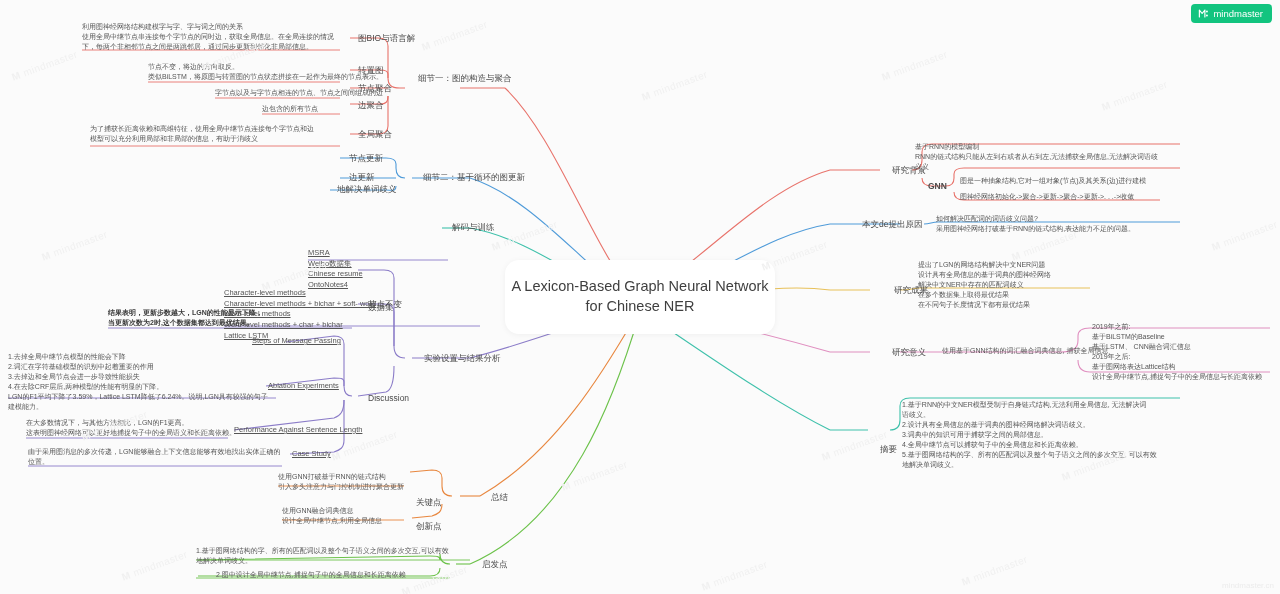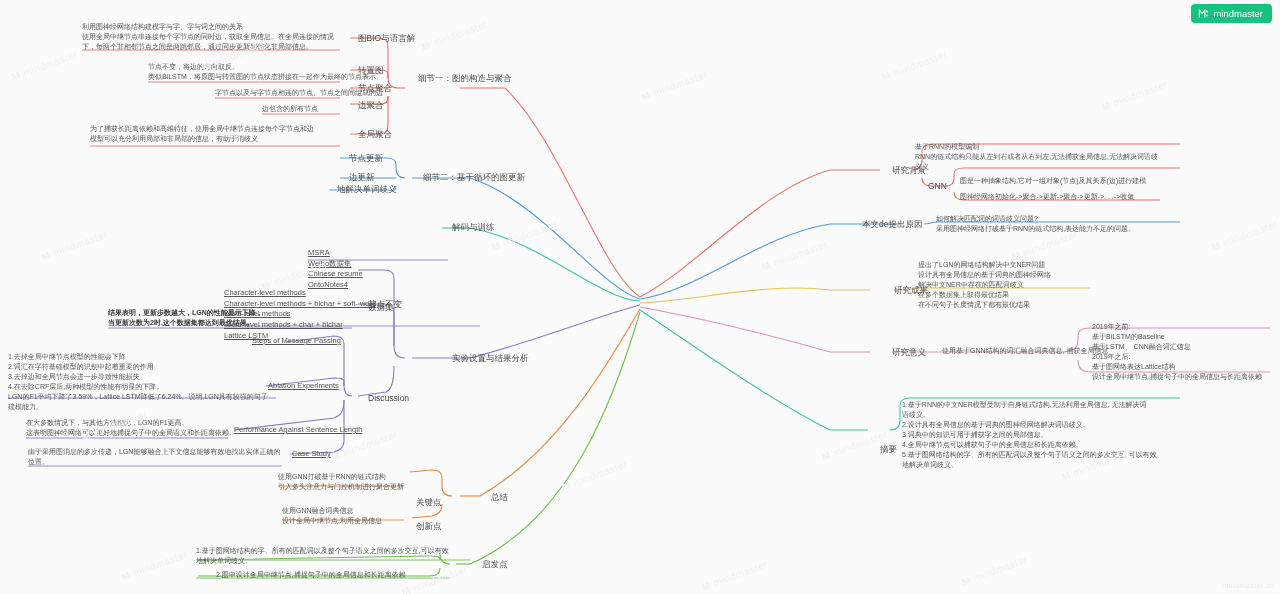--- a/index.html
+++ b/index.html
@@ -121,20 +121,22 @@
       <path d="M900 352 L 1060 352" stroke="#e08fc0"></path>
       <path d="M1060 352 C 1074 352, 1078 348, 1078 340 L 1078 336 C 1078 330, 1082 328, 1090 328 L 1270 328" stroke="#e08fc0"></path>
       <path d="M1078 360 C 1078 368, 1082 372, 1090 372 L 1270 372" stroke="#e08fc0"></path>
 
       <path d="M640 310 C 700 350, 770 400, 830 430" stroke="#3fc1ab"></path>
       <path d="M830 430 L 868 430" stroke="#3fc1ab"></path>
       <path d="M890 430 C 898 430, 900 426, 900 420 L 900 406 C 900 400, 904 398, 910 398 L 1180 398" stroke="#3fc1ab"></path>
     </g>
   </svg>
 
+  <div class="center">A Lexicon-Based Graph Neural
+Network for Chinese NER</div>
 
   <div class="node lbl" style="left:350px;top:32px;">图BIO与语言解</div>
   <div class="node leaf" style="left:82px;top:22px;">利用图神经网络结构建模字与字、字与词之间的关系
 使用全局中继节点串连接每个字节点的同时边，获取全局信息。在全局连接的情况
 下，每两个非相邻节点之间是两跳邻居，通过同步更新到邻化非局部信息。</div>
 
   <div class="node lbl" style="left:350px;top:64px;">转置图</div>
   <div class="node leaf" style="left:148px;top:62px;">节点不变，将边的方向取反。
 类似BiLSTM，将原图与转置图的节点状态拼接在一起作为最终的节点表示。</div>
 
@@ -185,42 +187,42 @@
 建模能力。</div>
 
   <div class="node en" style="left:234px;top:425px;">Performance Against Sentence Length</div>
   <div class="node leaf" style="left:26px;top:418px;">在大多数情况下，与其他方法相比，LGN的F1更高。
 这表明图神经网络可以更好地捕捉句子中的全局语义和长距离依赖。</div>
 
   <div class="node en" style="left:292px;top:449px;">Case Study</div>
   <div class="node leaf" style="left:28px;top:447px;">由于采用图消息的多次传递，LGN能够融合上下文信息能够有效地找出实体正确的
 位置。</div>
 
-  <div class="node lbl" style="left:416px;top:352px;margin-left:28px;">实验设置与结果分析</div>
+  <div class="node lbl" style="left:416px;top:352px;">实验设置与结果分析</div>
 
   <div class="node lbl" style="left:408px;top:496px;">关键点</div>
   <div class="node leaf" style="left:278px;top:472px;">使用GNN打破基于RNN的链式结构
 引入多头注意力与门控机制进行聚合更新</div>
 
   <div class="node lbl" style="left:408px;top:520px;">创新点</div>
   <div class="node leaf" style="left:282px;top:506px;">使用GNN融合词典信息
 设计全局中继节点,利用全局信息</div>
 
   <div class="node lbl" style="left:483px;top:491px;">总结</div>
 
   <div class="node leaf" style="left:196px;top:546px;">1.基于图网络结构的字、所有的匹配词以及整个句子语义之间的多次交互,可以有效
 地解决单词歧义。</div>
   <div class="node leaf" style="left:216px;top:570px;">2.图中设计全局中继节点,捕捉句子中的全局信息和长距离依赖</div>
   <div class="node lbl" style="left:474px;top:558px;">启发点</div>
 
   <div class="node lbl" style="left:884px;top:164px;">研究背景</div>
   <div class="node leaf" style="left:915px;top:142px;">基于RNN的模型编制
 RNN的链式结构只能从左到右或者从右到左,无法捕获全局信息,无法解决词语歧
 义义</div>
-  <div class="node lbl" style="left:920px;top:180px;">GNN</div>
+  <div class="node lbl" style="left:920px;top:180px;font-weight:bold;">GNN</div>
   <div class="node leaf" style="left:960px;top:176px;">图是一种抽象结构,它对一组对象(节点)及其关系(边)进行建模</div>
   <div class="node leaf" style="left:960px;top:192px;">图神经网络初始化-&gt;聚合-&gt;更新-&gt;聚合-&gt;更新-&gt;. . .-&gt;收敛</div>
 
   <div class="node lbl" style="left:854px;top:218px;">本文de提出原因</div>
   <div class="node leaf" style="left:936px;top:214px;">如何解决匹配词的词语歧义问题?
 采用图神经网络打破基于RNN的链式结构,表达能力不足的问题。</div>
 
   <div class="node lbl" style="left:886px;top:284px;">研究成果</div>
   <div class="node leaf" style="left:918px;top:260px;">提出了LGN的网络结构解决中文NER问题
 设计具有全局信息的基于词典的图神经网络

